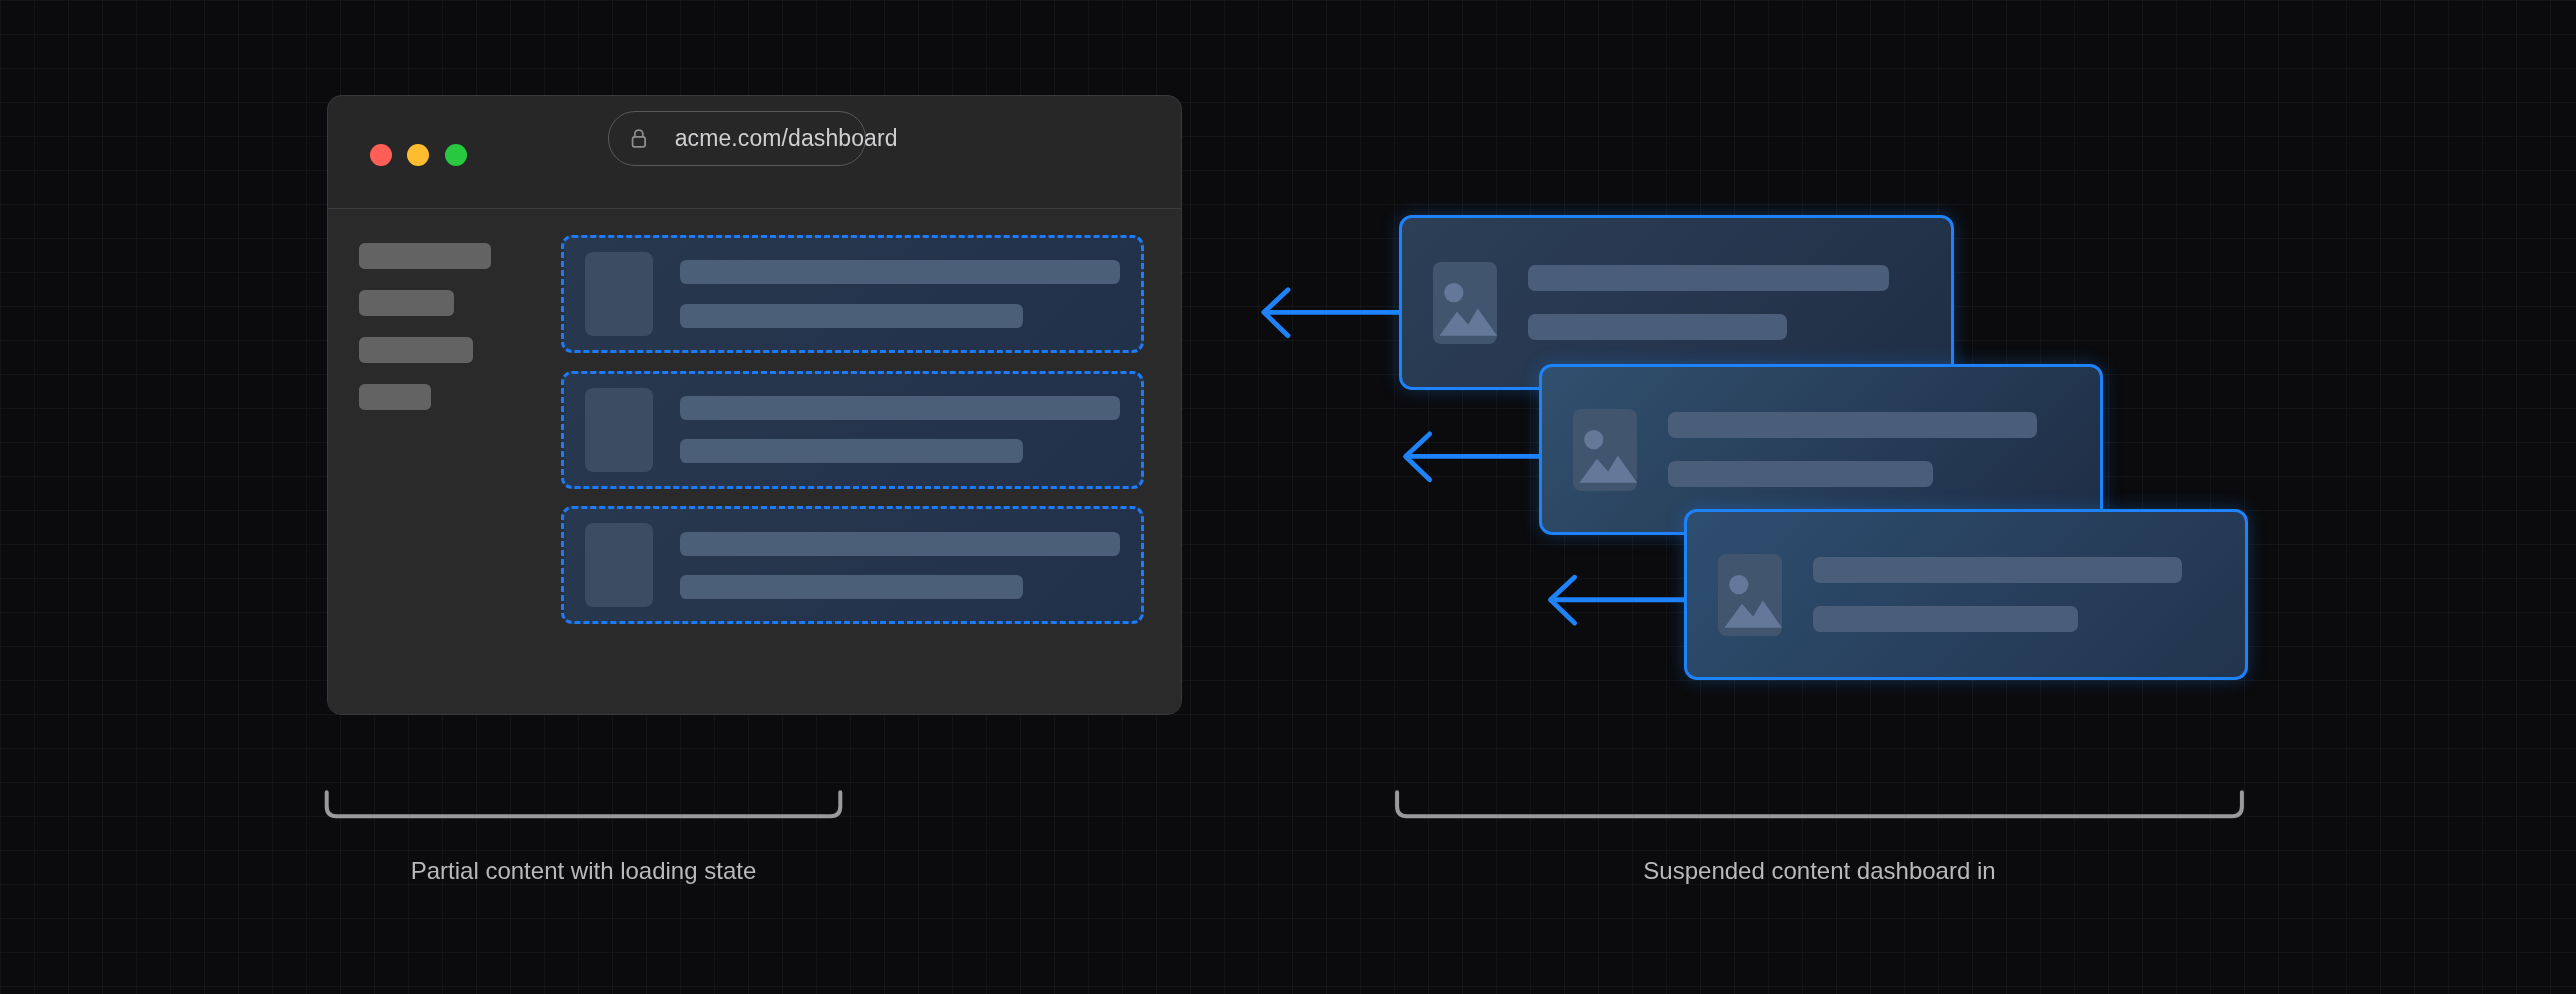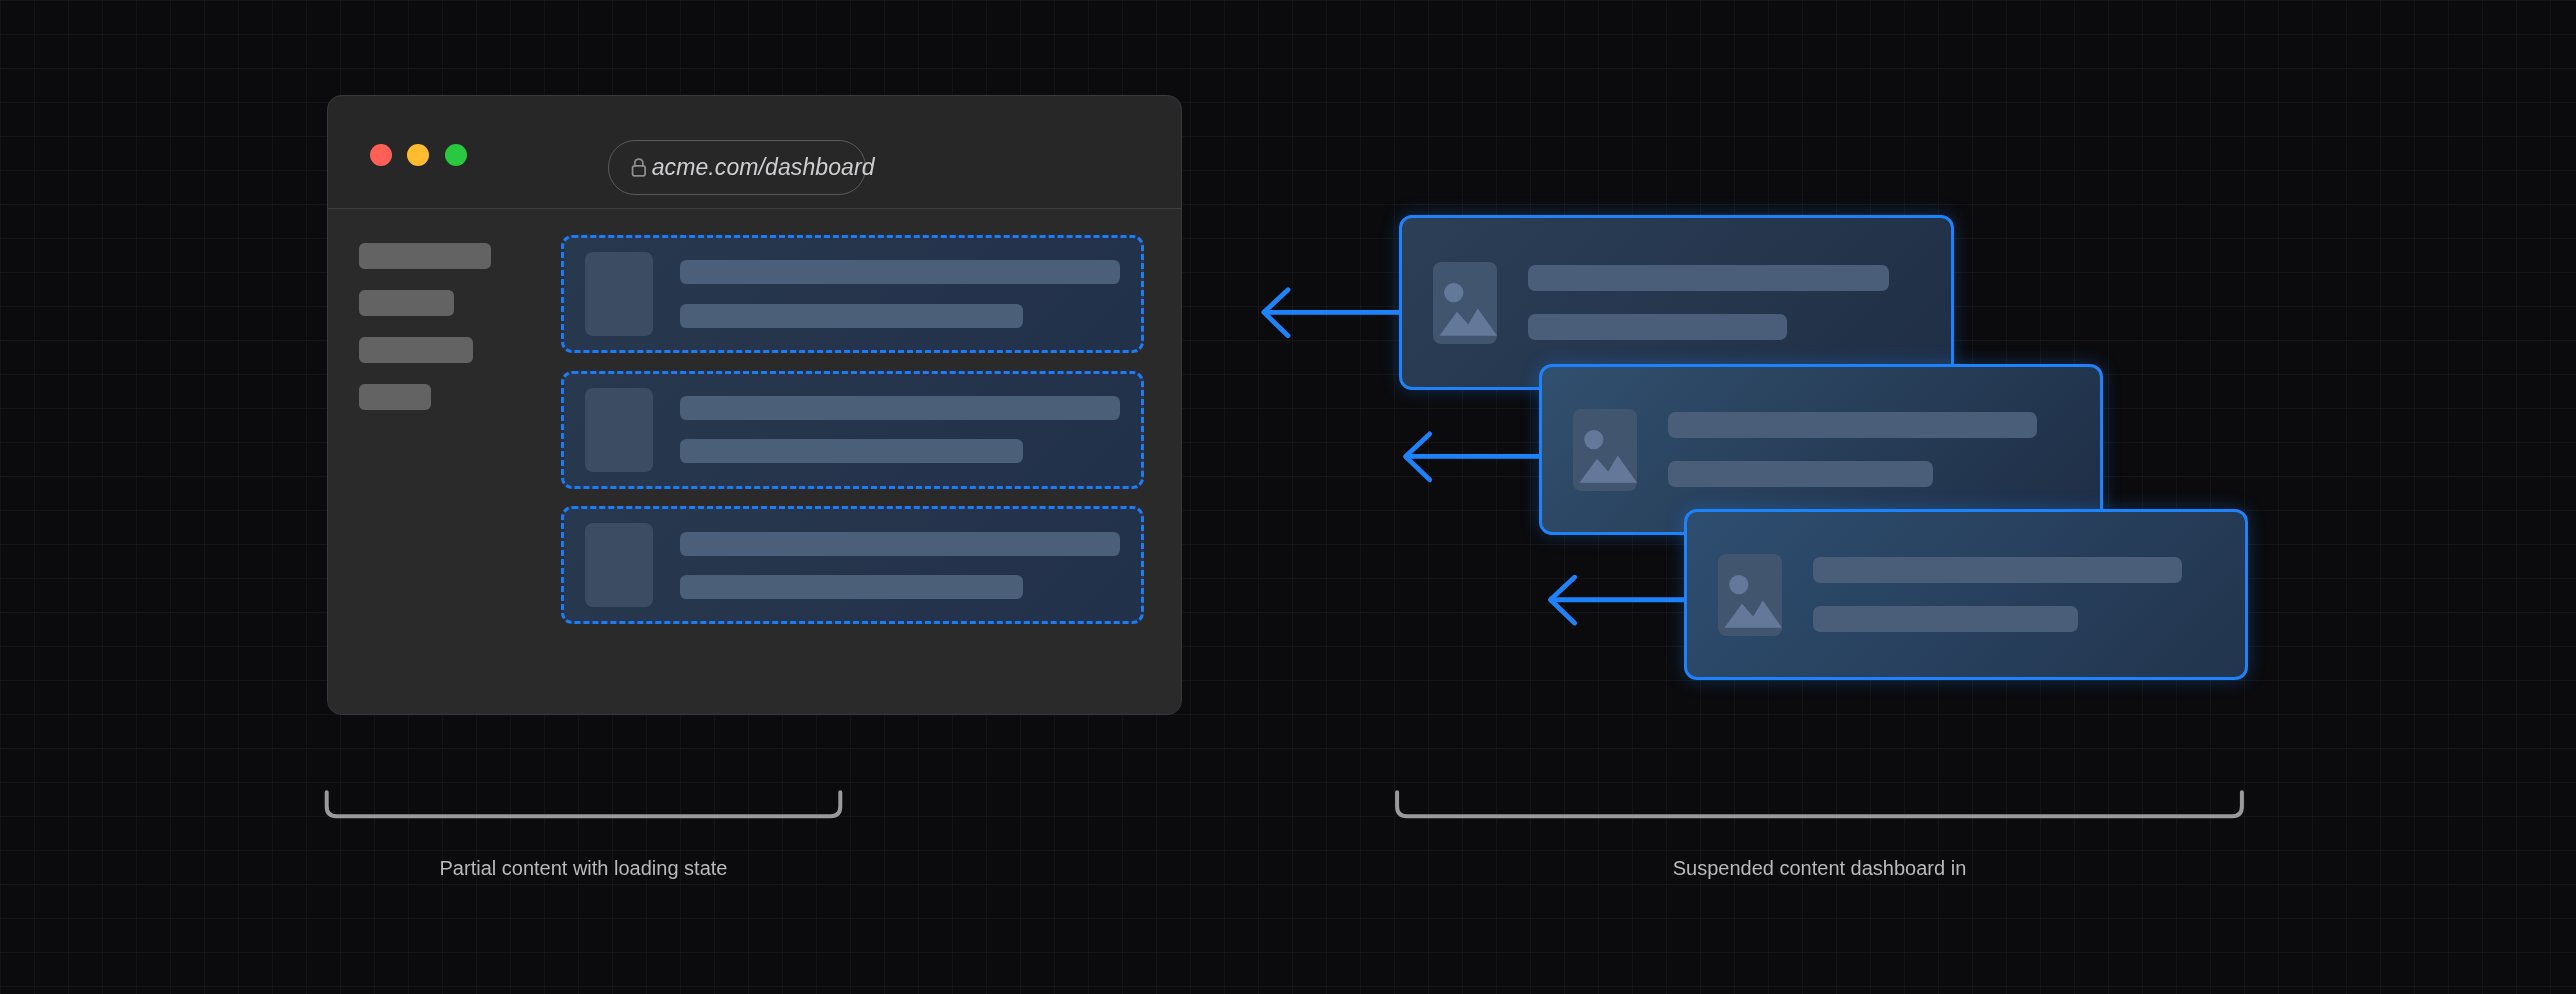--- a/index.html
+++ b/index.html
@@ -47,32 +47,31 @@
     gap: 15.3px;
   }
   .dot { width: 22px; height: 22px; border-radius: 50%; }
   .dot.red { background: #ff5f57; }
   .dot.yellow { background: #febc2e; }
   .dot.green { background: #28c840; }
 
   .urlbar {
     position: absolute;
     left: 280px;
-    top: 44px;
+    top: 15px;
     width: 258px;
     height: 55px;
     border: 1.2px solid #5a5a5c;
     border-radius: 27px;
     display: flex;
     align-items: center;
-    gap: 4px;
+    gap: 27px;
     padding: 0 21px;
     box-sizing: border-box;
     background: transparent;
-    font-style: italic;
   }
   .lock-ico { width: 17.7px; height: 21px; flex: none; }
   .url-text {
     color: #cfcfd1;
     font-size: 23px;
     letter-spacing: 0.1px;
     white-space: nowrap;
   }
 
   .viewport {
@@ -161,21 +160,21 @@
   }
 
   
   .arrow-svg { position: absolute; left: 0; top: 0; width: 2576px; height: 995px; pointer-events: none; z-index: 4; }
 
   
   .bracket { position: absolute; }
   .caption {
     position: absolute;
     color: #b9b9bb;
-    font-size: 20px;
+    font-size: 24px;
     text-align: center;
     white-space: nowrap;
   }
 </style>
 </head>
 <body>
 
 <div id="stage">
 
   <div class="browser">

